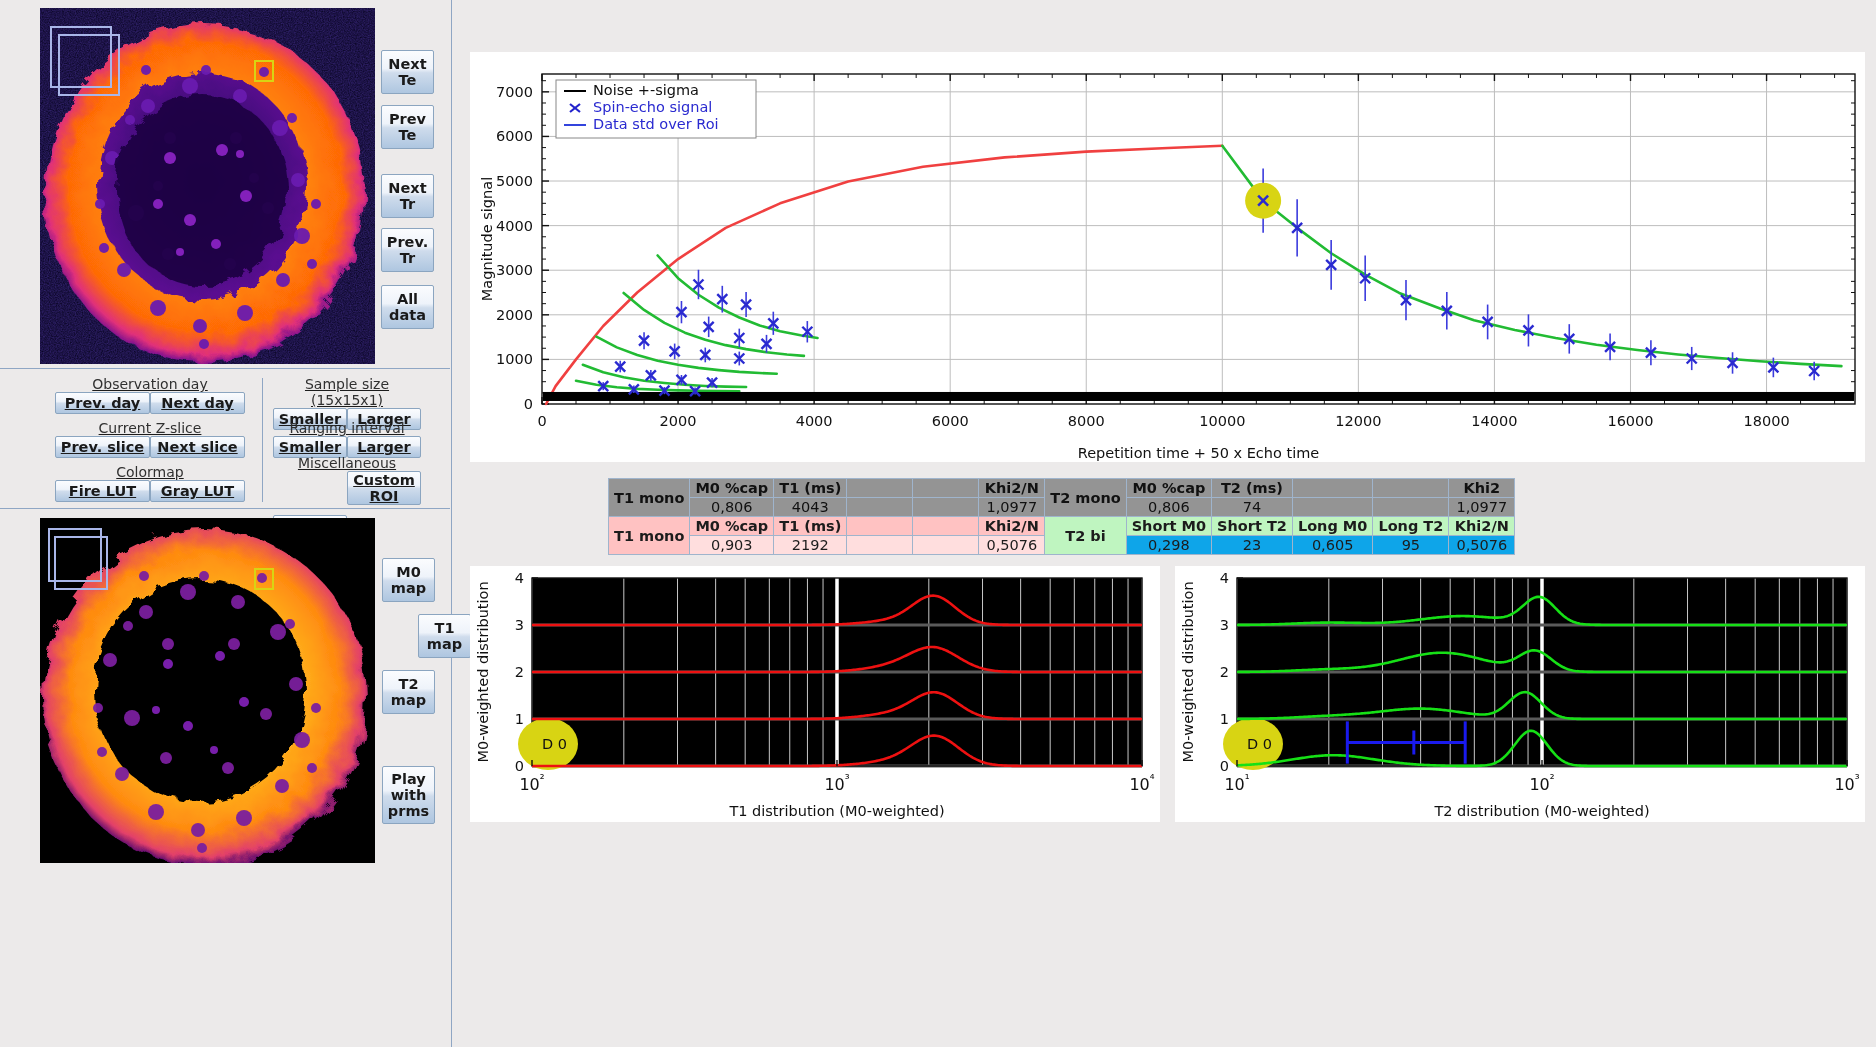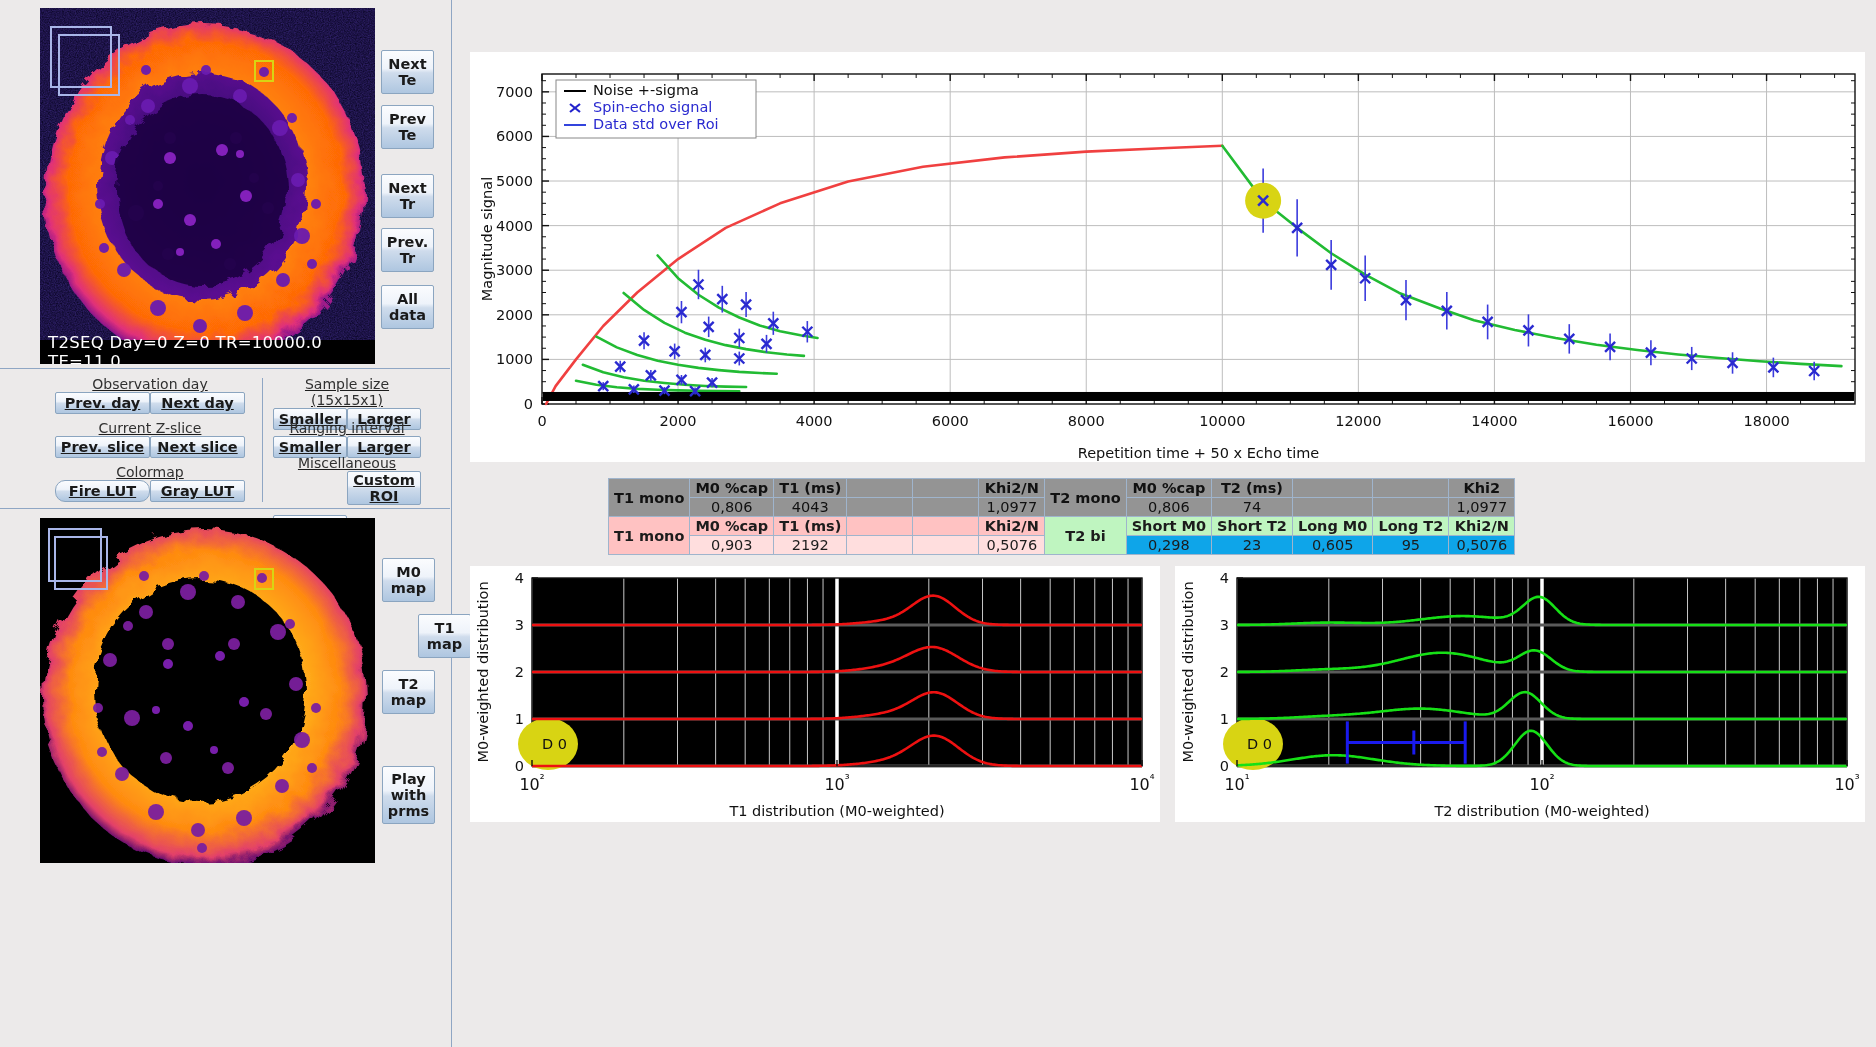--- a/index.html
+++ b/index.html
@@ -130,21 +130,20 @@
       <circle cx="150" cy="212" r="6"></circle>
         <circle cx="118" cy="196" r="5"></circle>
         <circle cx="176" cy="236" r="5"></circle>
       <circle cx="200" cy="146" r="4"></circle>
         <circle cx="140" cy="244" r="4"></circle>
     </g>
   </svg>
   <div class="roibox" style="left:10px;top:18px;width:62px;height:62px;"></div>
   <div class="roibox" style="left:18px;top:26px;width:62px;height:62px;"></div>
   <div class="roibox" style="left:214px;top:52px;width:20px;height:22px;border-color:#d8d413;"></div>
-  <div class="imglabel">T2SEQ  Day=0   Z=0  TR=10000.0  TE=11.0</div>
 </div>
 
 <div class="hsep" style="left:0;top:368px;width:450px;"></div>
 
 <div class="btn" style="position:absolute;left:381px;top:50px;width:53px;height:44px;flex-direction:column;">
   <span>Next</span>
   <span>Te</span>
 </div>
 <div class="btn" style="position:absolute;left:381px;top:105px;width:53px;height:44px;flex-direction:column;">
   <span>Prev</span>
@@ -173,21 +172,21 @@
 <div class="ctlgroup" style="left:55px;top:420px;width:190px;">
   <div class="grpcap">Current Z-slice</div>
   <div class="ctlrow">
     <div class="btn" style="width:95px;height:22px;">Prev. slice</div>
     <div class="btn" style="width:95px;height:22px;">Next slice</div>
   </div>
 </div>
 <div class="ctlgroup" style="left:55px;top:464px;width:190px;">
   <div class="grpcap">Colormap</div>
   <div class="ctlrow">
-    <div class="btn" style="width:95px;height:22px;border-radius:10px;">Fire LUT</div>
+    <div class="btn" style="width:95px;height:22px;">Fire LUT</div>
     <div class="btn" style="width:95px;height:22px;">Gray LUT</div>
   </div>
 </div>
 
 <div class="vsep" style="left:262px;top:378px;height:124px;"></div>
 
 <div class="ctlgroup" style="left:273px;top:376px;width:148px;">
   <div class="grpcap">Sample size (15x15x1)</div>
   <div class="ctlrow">
     <div class="btn" style="width:74px;height:22px;">Smaller</div>

